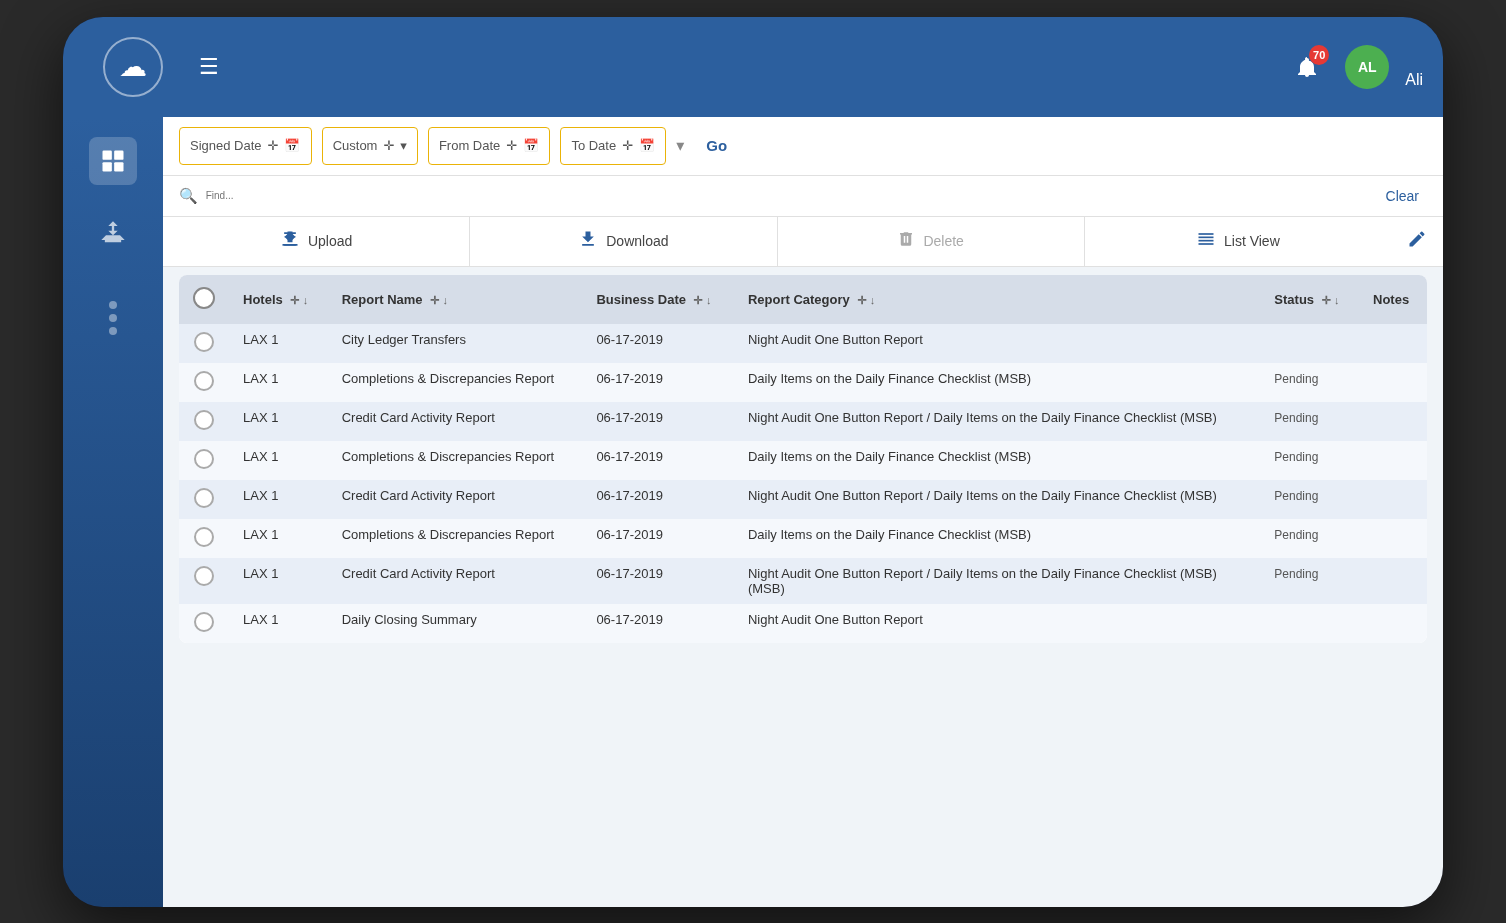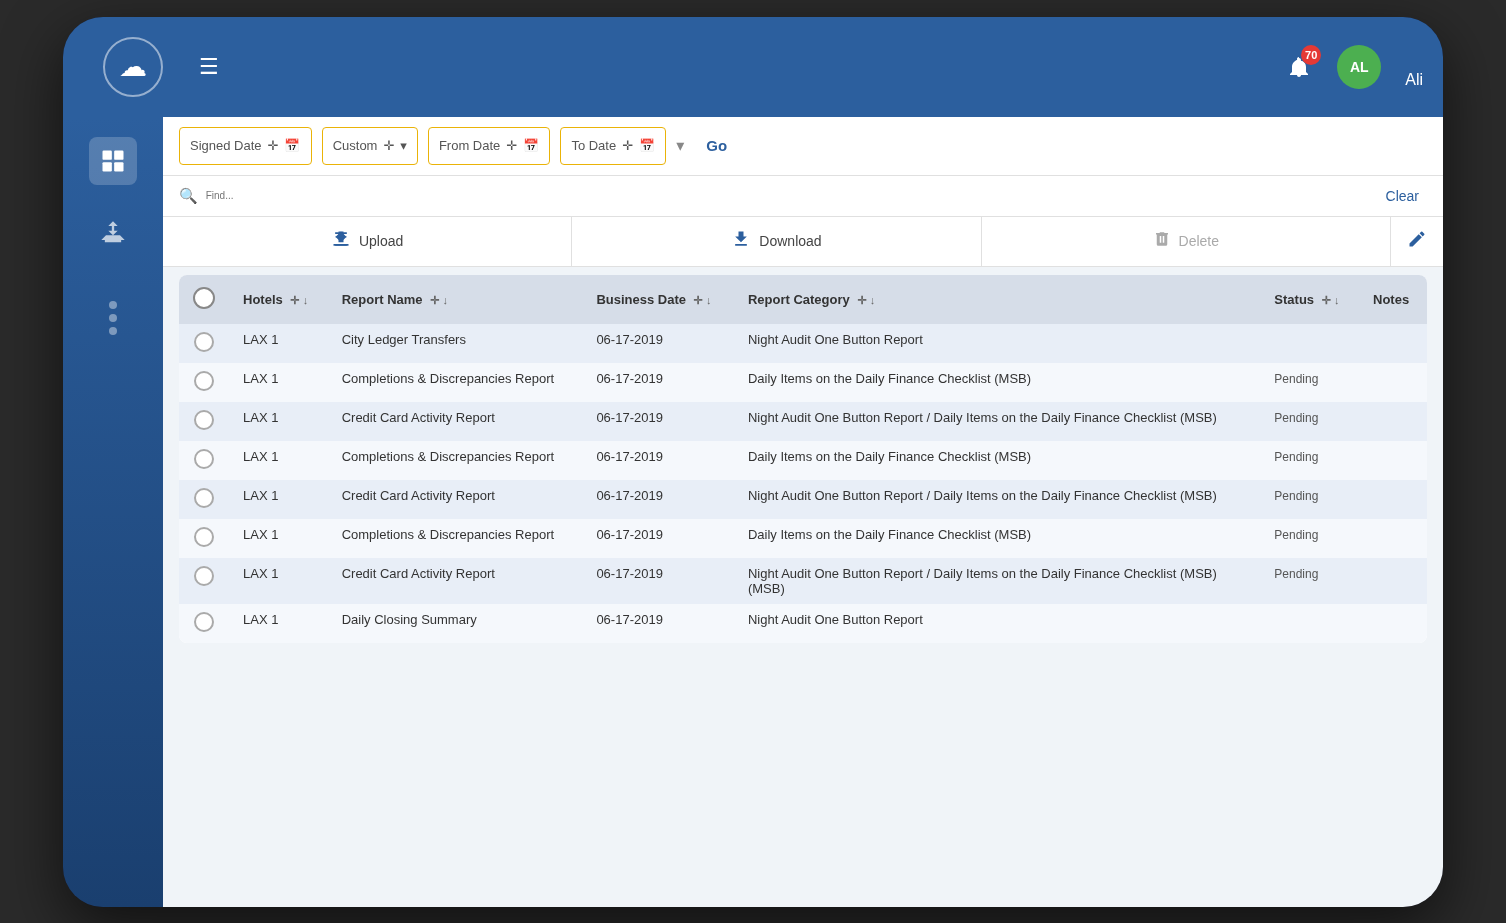--- a/index.html
+++ b/index.html
@@ -94,21 +94,20 @@
       color: white;
       display: flex;
       align-items: center;
       justify-content: center;
       font-size: 14px;
       font-weight: bold;
     }
     .user-name {
       color: white;
       font-size: 16px;
-      margin-left: 8px;
     }
     
     .main-area {
       display: flex;
       flex: 1;
       overflow: hidden;
     }
     
     .sidebar {
       width: 100px;
@@ -446,20 +445,31 @@
           </span>
           <span>Download</span>
         </div>
         <div class="toolbar-btn delete-btn">
           <span class="tb-icon">
             <svg width="18" height="20" viewBox="0 0 24 24" fill="#aaa">
               <path d="M9 3v1H4v2h1v13a2 2 0 002 2h10a2 2 0 002-2V6h1V4h-5V3H9zm0 5h2v9H9V8zm4 0h2v9h-2V8z"></path>
             </svg>
           </span>
           <span>Delete</span>
+        </div>
+        <div class="list-view-btn">
+          <span class="list-view-icon">
+            <svg width="20" height="20" viewBox="0 0 24 24" fill="#2c5f9e">
+              <rect x="3" y="5" width="18" height="2"></rect>
+              <rect x="3" y="9" width="18" height="2"></rect>
+              <rect x="3" y="13" width="18" height="2"></rect>
+              <rect x="3" y="17" width="18" height="2"></rect>
+            </svg>
+          </span>
+          <span>List View</span>
         </div>
         <div class="edit-icon-btn">
           <svg width="20" height="20" viewBox="0 0 24 24" fill="#2c5f9e">
             <path d="M3 17.25V21h3.75L17.81 9.94l-3.75-3.75L3 17.25zM20.71 7.04a1 1 0 000-1.41l-2.34-2.34a1 1 0 00-1.41 0l-1.83 1.83 3.75 3.75 1.83-1.83z"></path>
           </svg>
         </div>
       </div>
 
       <div class="table-area">
         <table class="data-table">

